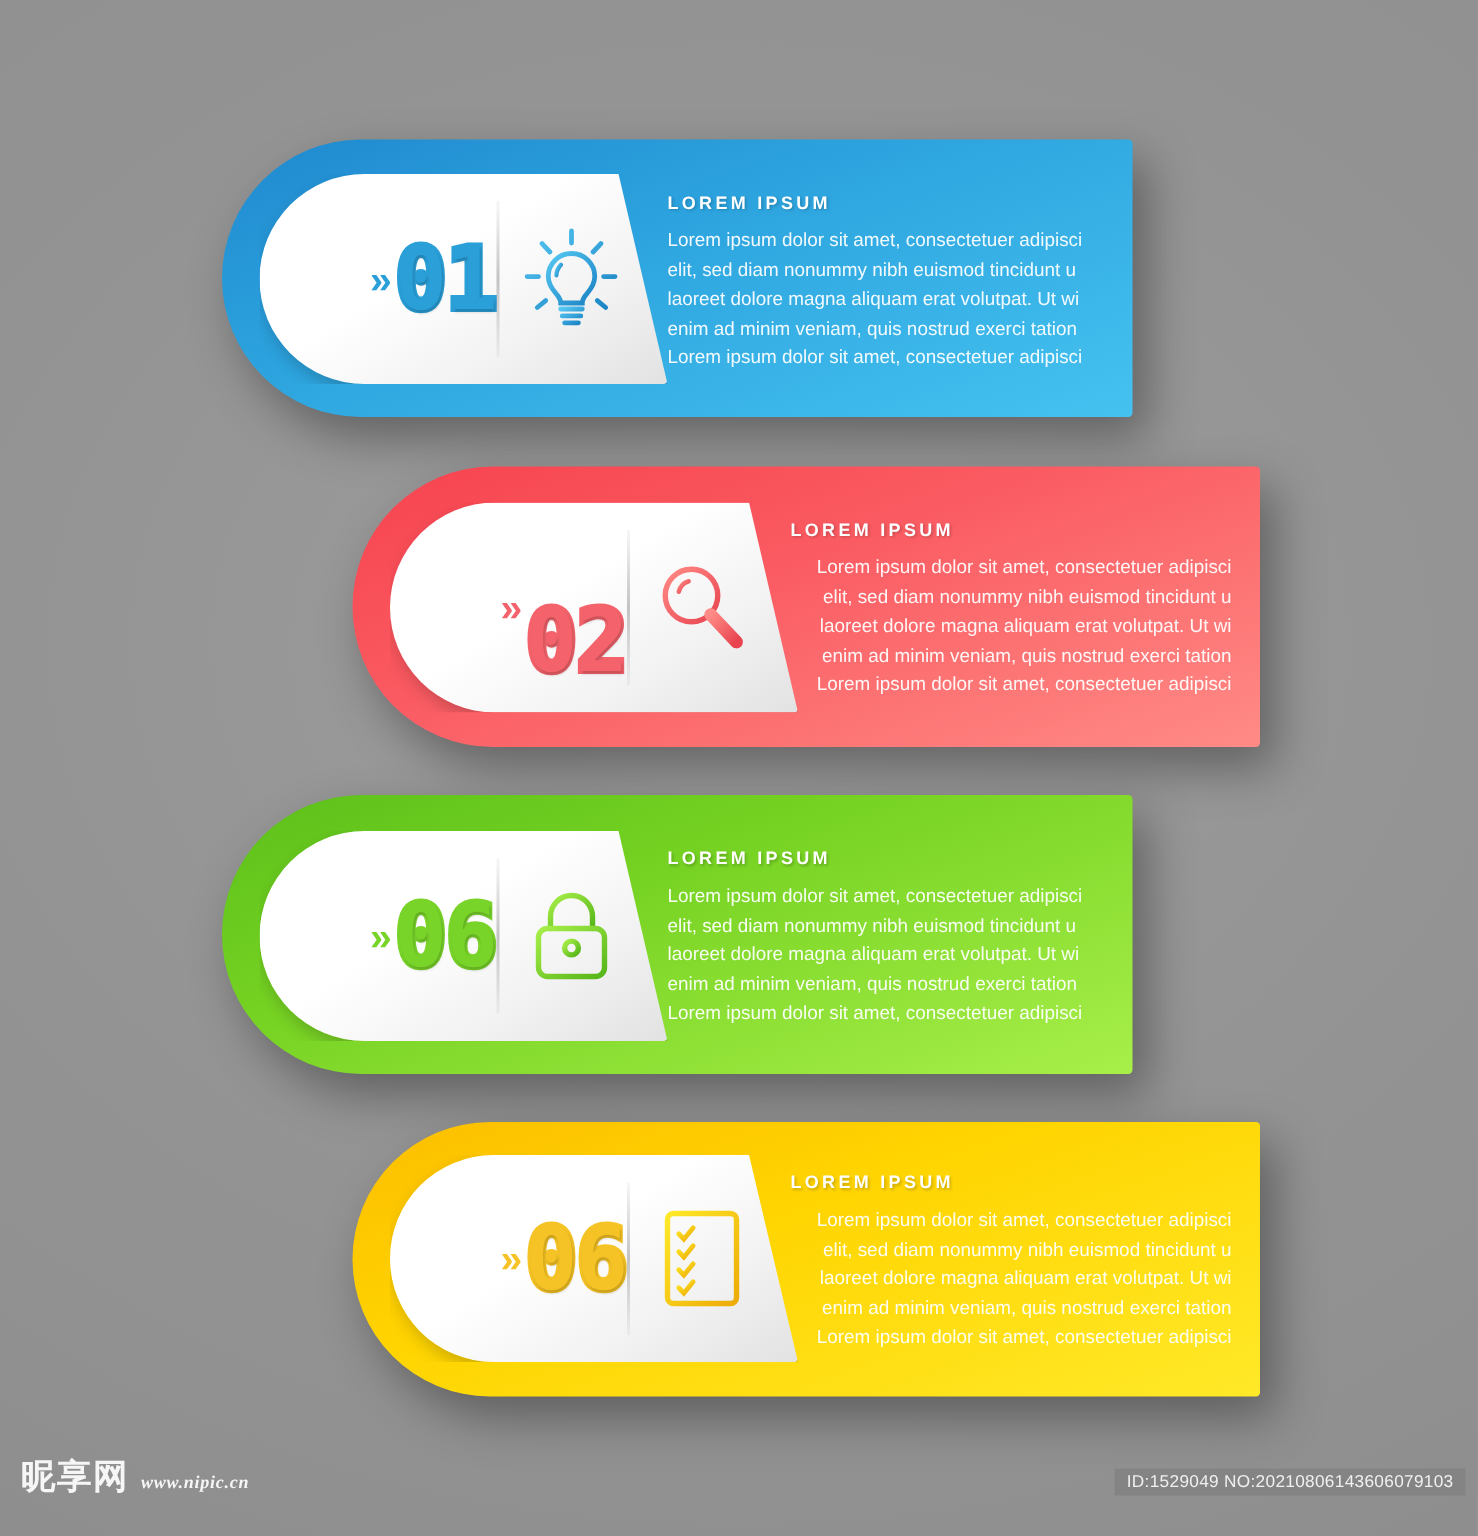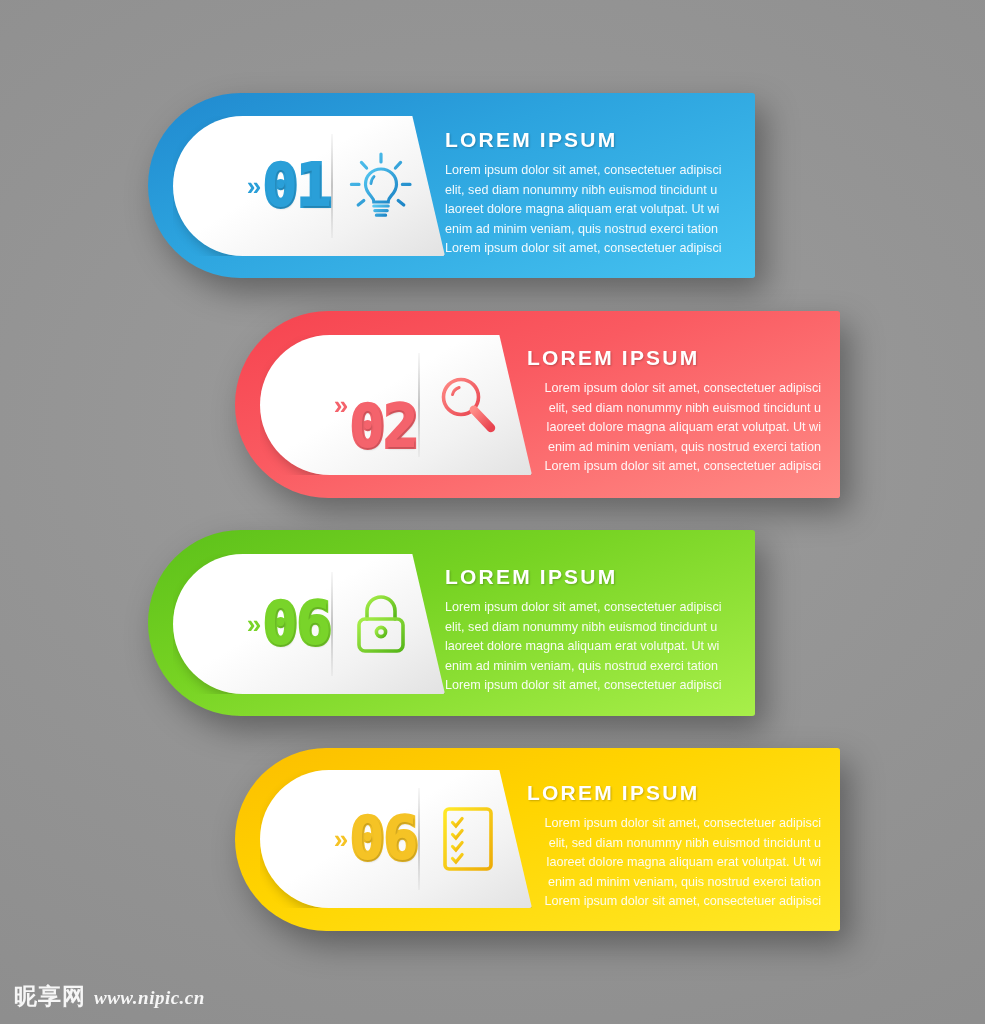--- a/index.html
+++ b/index.html
@@ -93,37 +93,37 @@
     align-items: center;
     justify-content: center;
   }
 
   
   .textblock {
     position: absolute;
     color: #ffffff;
   }
   .heading {
-    font-size: 21px;
+    font-size: 12px;
     font-weight: 700;
     letter-spacing: 2.2px;
     margin-bottom: 9px;
     text-shadow: 1px 1px 2px rgba(0,0,0,0.22);
   }
   .body-line {
     font-size: 12.6px;
     line-height: 19.5px;
     color: rgba(255,255,255,0.93);
     white-space: nowrap;
   }
 
   
   #watermark {
     position: absolute;
-    left: 0; right: 0; bottom: 4px;
+    left: 0; right: 0; bottom: 16px;
     height: 48px;
   }
   #wm-logo {
     position: absolute;
     left: 14px;
     bottom: 8px;
     display: flex;
     align-items: baseline;
     gap: 8px;
     opacity: 0.92;
@@ -131,21 +131,21 @@
   #wm-cn {
     font-family: "DejaVu Sans", sans-serif;
     font-size: 23px;
     font-weight: 700;
     color: #ffffff;
     letter-spacing: 1px;
   }
   #wm-url {
     font-family: "Liberation Serif", serif;
     font-style: italic;
-    font-size: 19px;
+    font-size: 12px;
     font-weight: 700;
     color: #ffffff;
     letter-spacing: 0.5px;
   }
   #wm-id {
     position: absolute;
     right: 8px;
     bottom: 11px;
     background: rgba(128,128,128,0.75);
     color: #f0f0f0;
@@ -314,15 +314,16 @@
       <div class="body-line">enim ad minim veniam, quis nostrud exerci tation</div>
       <div class="body-line">Lorem ipsum dolor sit amet, consectetuer adipisci</div>
     </div>
   </div>
 
   <div id="watermark">
     <div id="wm-logo">
       <span id="wm-cn">昵享网</span>
       <span id="wm-url">www.nipic.cn</span>
     </div>
+    <div id="wm-id">ID:1529049 NO:20210806143606079103</div>
   </div>
 
 </div>
 
 </body></html>

